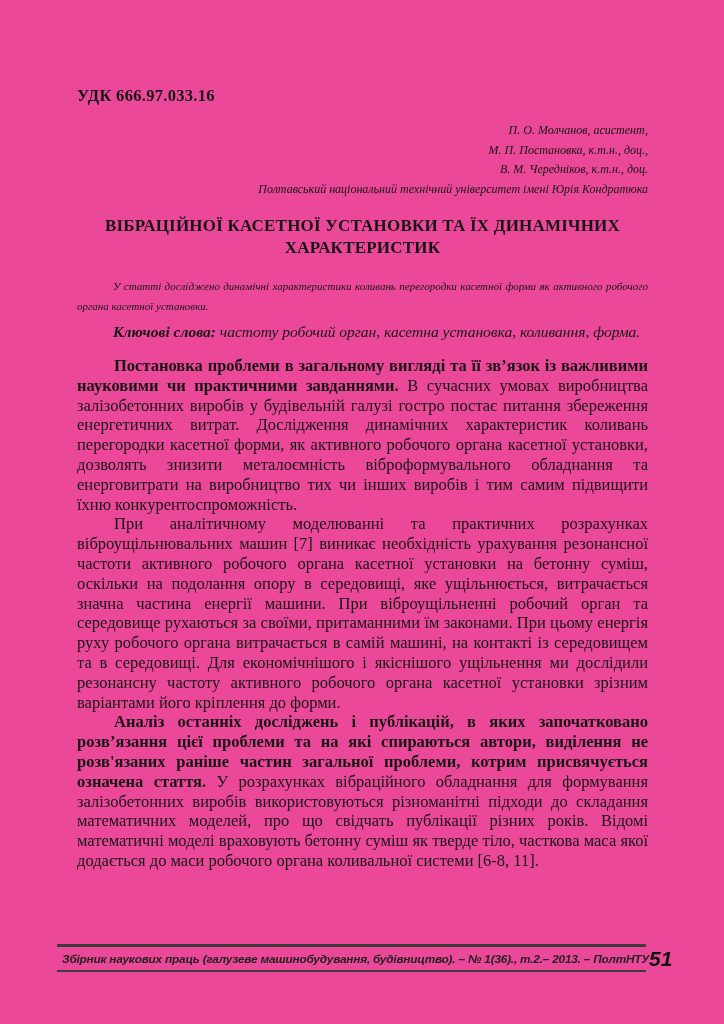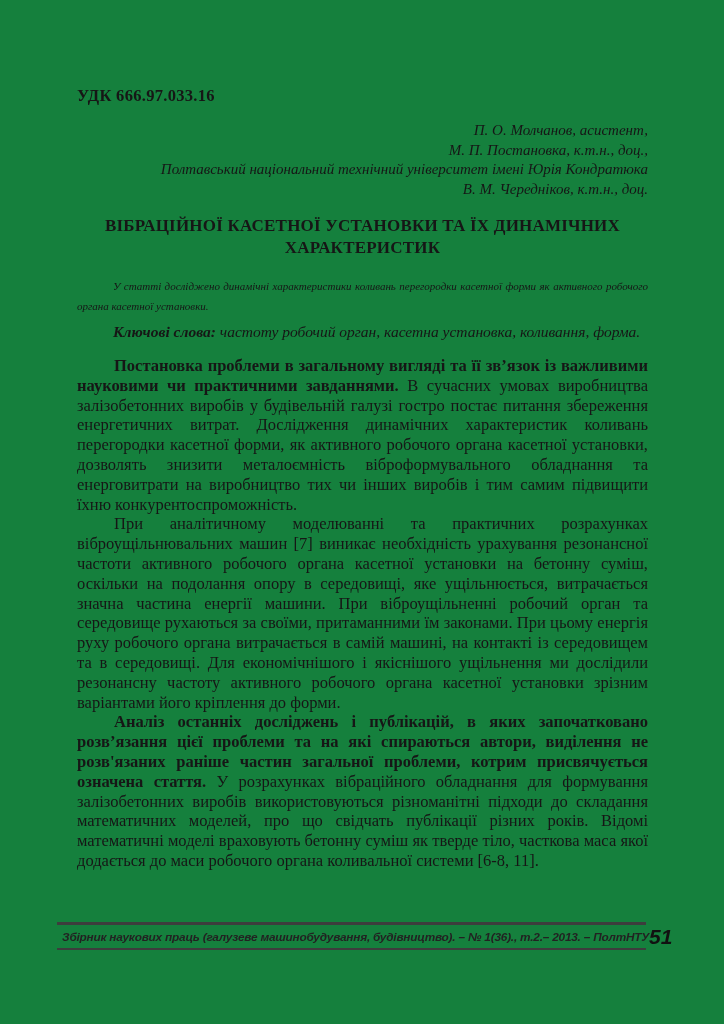--- a/index.html
+++ b/index.html
@@ -1,42 +1,42 @@
 <!DOCTYPE html>
 <html><head>
 <meta charset="utf-8">
 <style>
   html, body { margin: 0; padding: 0; background: #e8e8e8; }
   .page {
     position: relative;
     width: 724px;
     height: 1024px;
     margin: 0 auto;
-    background: #15803d;
+    background: #ec4899;
     color: #161616;
     font-family: "Liberation Serif", "DejaVu Serif", serif;
     overflow: hidden;
   }
   .content {
     position: absolute;
     left: 77px;
     top: 86px;
     width: 571px;
   }
   .udc {
     font-weight: bold;
     font-size: 16.5px;
     line-height: 19px;
     letter-spacing: 0.3px;
   }
   .authors {
     margin-top: 16px;
     text-align: right;
     font-style: italic;
-    font-size: 15px;
+    font-size: 12px;
     line-height: 19.5px;
   }
   .title {
     margin: 16px 0 0 0;
     text-align: center;
     font-weight: bold;
     font-size: 17px;
     line-height: 22px;
     letter-spacing: 0.2px;
   }
@@ -61,21 +61,21 @@
     margin: 0;
     font-size: 16.5px;
     line-height: 19.8px;
     text-align: justify;
     text-indent: 37px;
   }
   .para .lead { font-weight: bold; }
   .footer {
     position: absolute;
     left: 57px;
-    top: 922px;
+    top: 944px;
     width: 589px;
     border-top: 3px solid #3d3d3d;
     border-bottom: 2px solid #3d3d3d;
     font-family: "Liberation Sans", "DejaVu Sans", sans-serif;
   }
   .footer-row {
     display: flex;
     align-items: center;
     justify-content: space-between;
     padding: 2px 2px 2px 5px;
@@ -101,22 +101,22 @@
 <body>
 
 <div class="page">
   <div class="content">
 
     <div class="udc">УДК 666.97.033.16</div>
 
     <div class="authors">
       <div>П. О. Молчанов, асистент,</div>
       <div>М. П. Постановка, к.т.н., доц.,</div>
+      <div>В. М. Чередніков, к.т.н., доц.</div>
       <div>Полтавський національний технічний університет імені Юрія Кондратюка</div>
-      <div>В. М. Чередніков, к.т.н., доц.</div>
     </div>
 
     <h1 class="title">
       <div>ВІБРАЦІЙНОЇ КАСЕТНОЇ УСТАНОВКИ ТА ЇХ ДИНАМІЧНИХ</div>
       <div>ХАРАКТЕРИСТИК</div>
     </h1>
 
     <p class="abstract">У статті досліджено динамічні характеристики коливань перегородки касетної форми як активного робочого органа касетної установки.</p>
 
     <p class="keywords">

